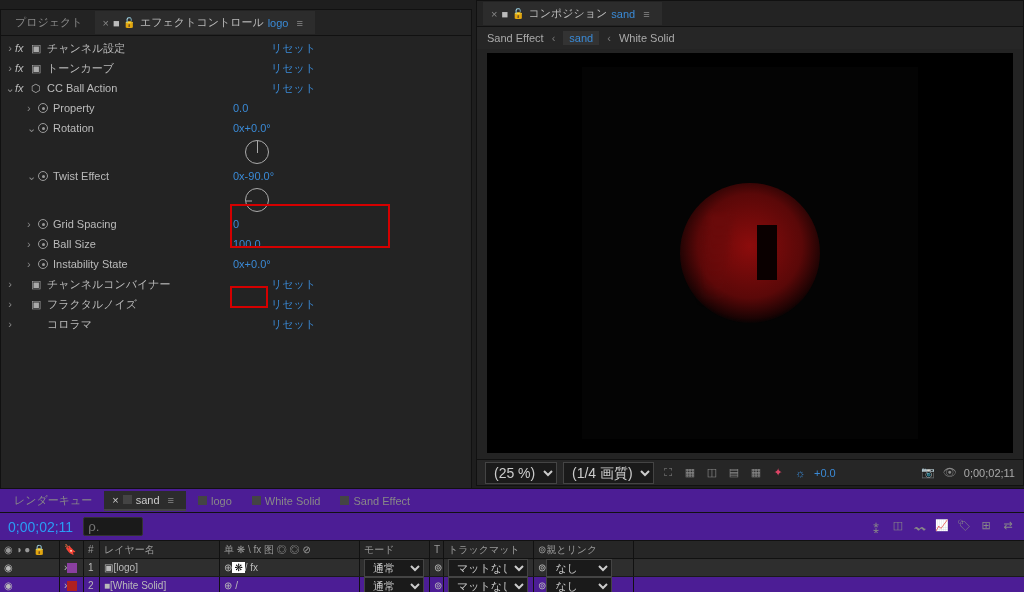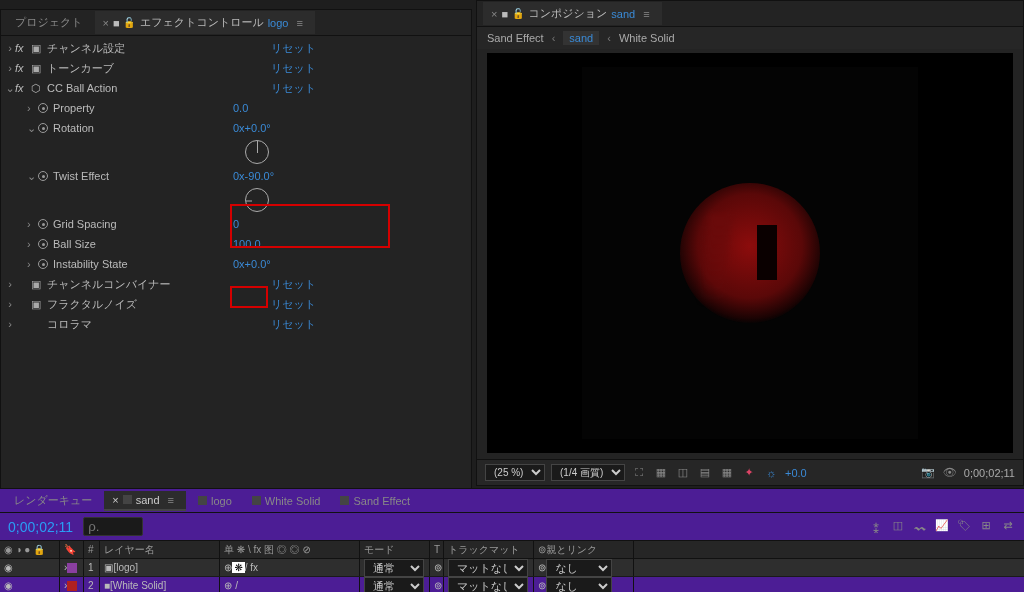--- a/index.html
+++ b/index.html
@@ -42,21 +42,21 @@
 .comp-breadcrumb { height: 22px; display:flex; align-items:center; gap:8px; padding: 0 10px; background:#262626; font-size:11px; }
 .comp-breadcrumb .crumb { color:#aaa; }
 .comp-breadcrumb .crumb.active { color:#3a8ad6; background:#333; padding:1px 6px;}
 .comp-breadcrumb .chev { color:#777; }
 .viewer { background:#000; position:absolute; left:10px; right:10px; top:52px; bottom:32px; display:flex; align-items:center; justify-content:center; }
 .viewer-canvas { width: 336px; height: 372px; background:#040404; display:flex; align-items:center; justify-content:center; position:relative; }
 .red-shape { width: 140px; height: 140px; background: radial-gradient(circle at 50% 45%, #8c0c0c 0%, #5a0808 50%, #1a0303 70%, transparent 75%); border-radius:50%; position:relative; filter: blur(0.5px);}
 .red-shape::before { content:''; position:absolute; left:55%; top:30%; width:20px; height:55px; background:#0a0000; }
 .red-shape::after { content:''; position:absolute; left:18%; top:22%; width:22px; height:90px; background: linear-gradient(#6a0a0a, transparent); filter:blur(3px); transform:skewX(-6deg);}
 .viewer-footer { position:absolute; bottom:0; left:0; right:0; height:26px; background:#262626; display:flex; align-items:center; gap:6px; padding:0 8px; color:#aaa; border-top:1px solid #111;}
-.vf-sel { background:#1a1a1a; border:1px solid #444; color:#ccc; font-size:10px; padding:1px 4px;}
+.vf-sel { background:#1a1a1a; border:1px solid #444; color:#ccc; font-size:14px; padding:1px 4px;}
 .vf-ico { width:16px; height:16px; display:inline-flex; align-items:center; justify-content:center; color:#888; cursor:pointer;}
 
 .timeline { position:absolute; left:0; top:488px; width:1024px; height:104px; background:#4c1d95; border-top:1px solid #111;}
 .tl-tabs { height:24px; display:flex; align-items:center; padding:0 6px; gap:4px; border-bottom:1px solid #111;}
 .tl-tab { padding:3px 8px; color:#888; display:flex; align-items:center; gap:4px;}
 .tl-tab.active { background:#2c2c2c; color:#ccc; border-bottom:2px solid #444;}
 .tl-tab .sq { width:9px; height:9px; background:#444; display:inline-block;}
 .tl-head { height:28px; display:flex; align-items:center; padding:0 8px; gap:10px; border-bottom:1px solid #111;}
 .timecode { color:#2a9df4; font-size:14px; font-weight:500;}
 .search { background:#1a1a1a; border:1px solid #333; border-radius:2px; padding:1px 4px; color:#888; width:60px;}

